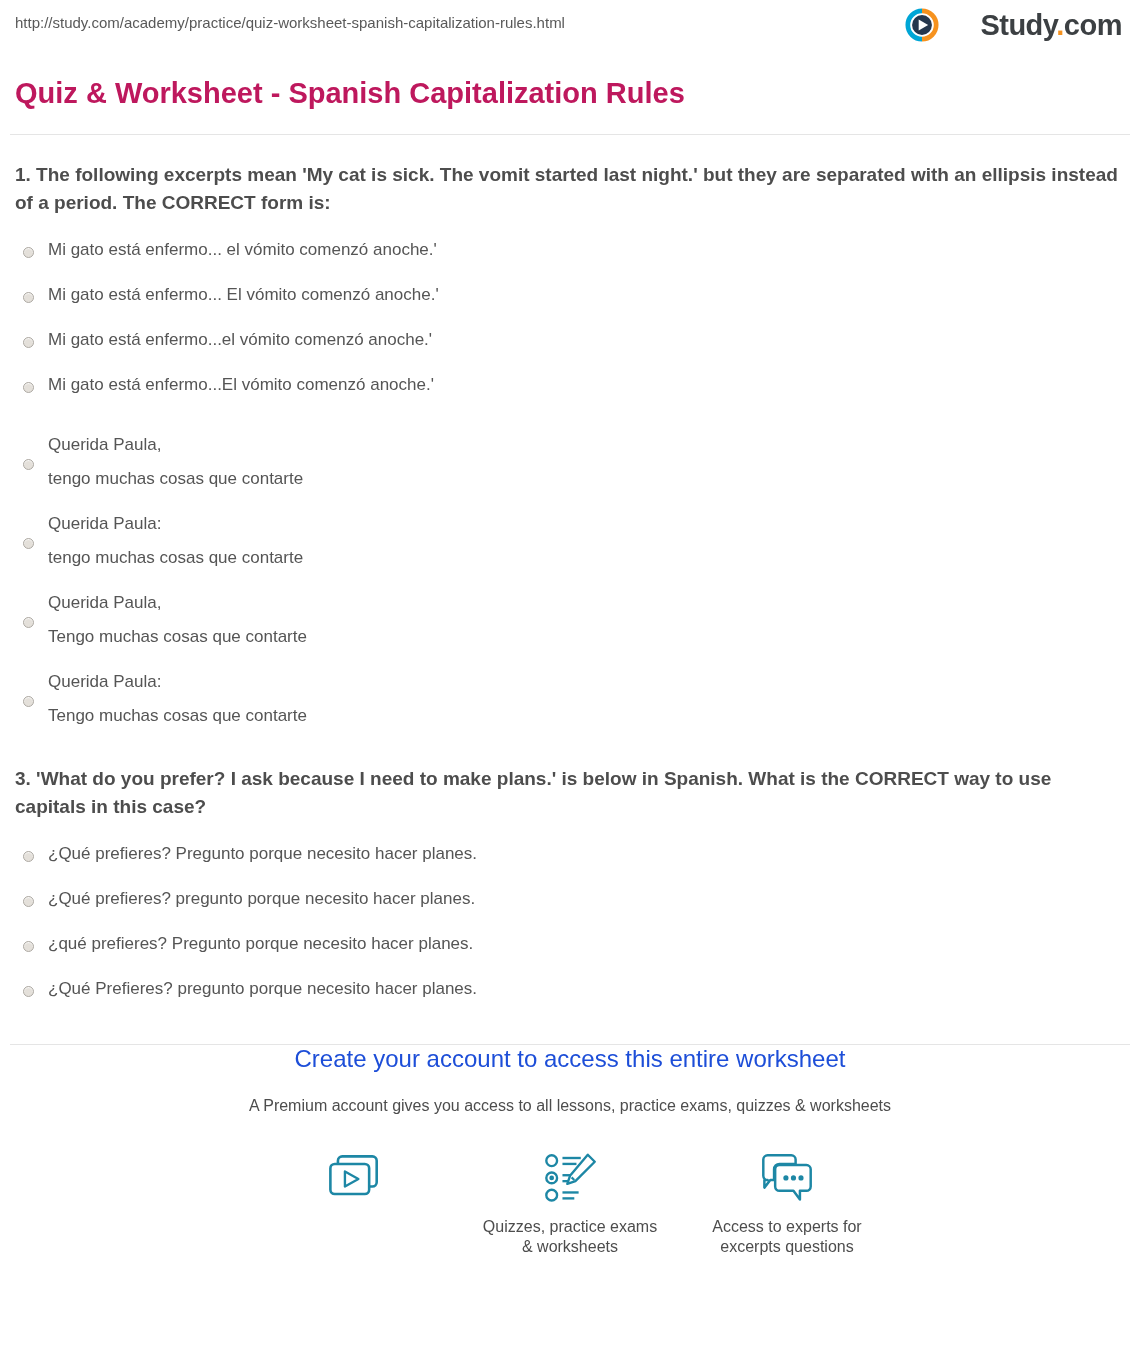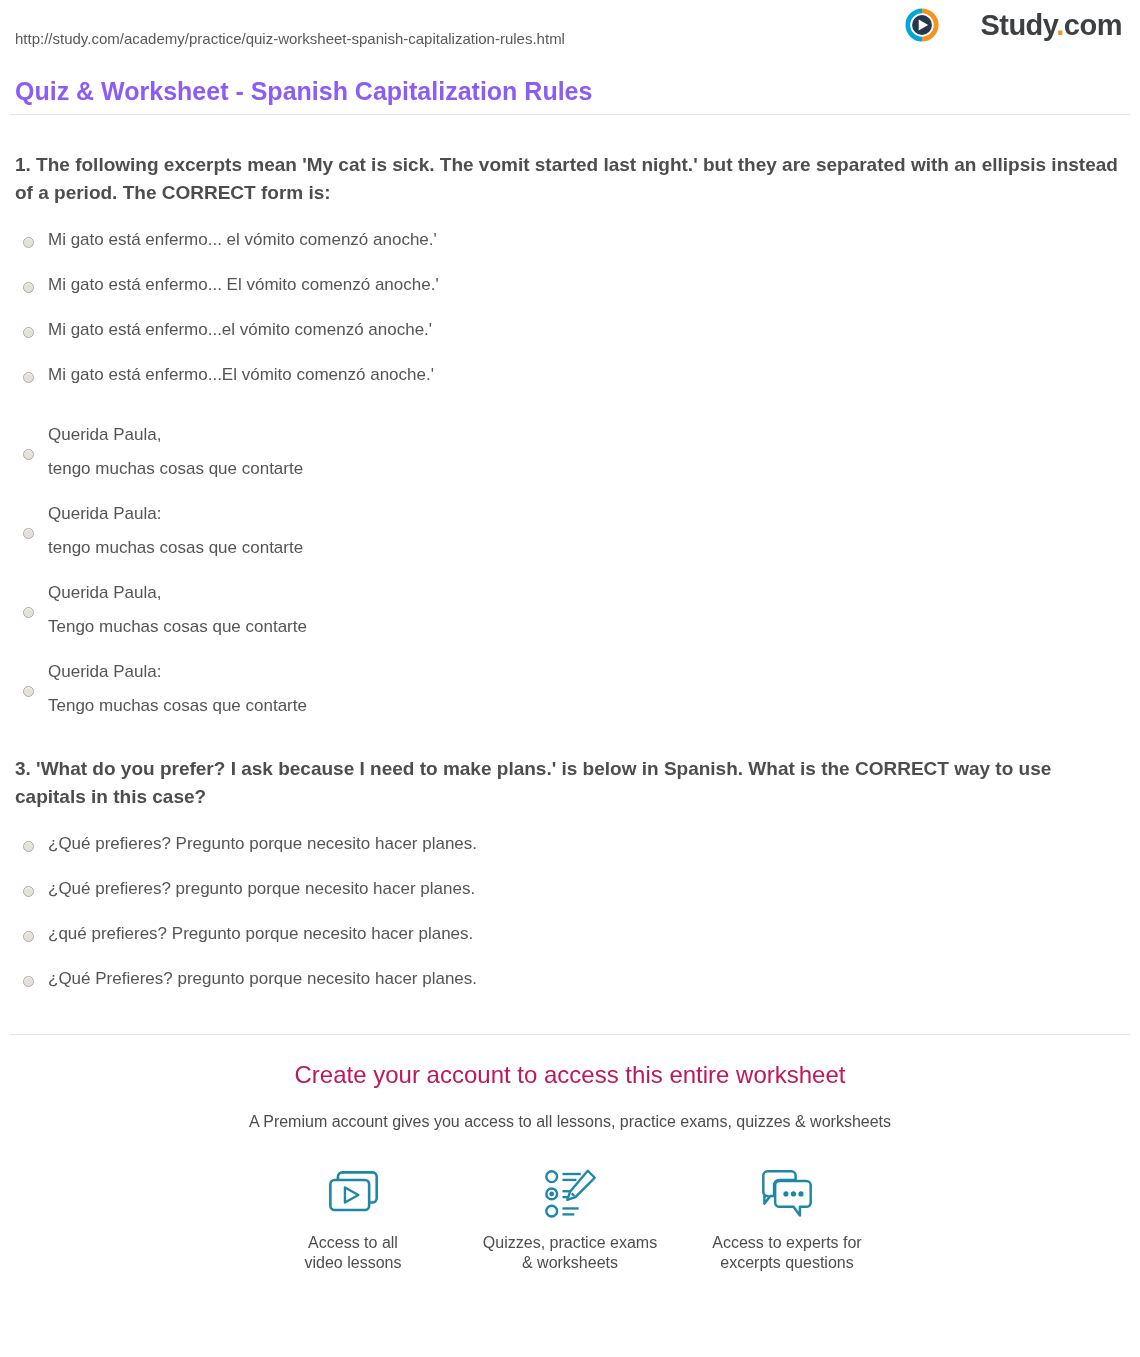--- a/index.html
+++ b/index.html
@@ -5,21 +5,21 @@
   * { margin: 0; padding: 0; box-sizing: border-box; }
   html, body { background: #ffffff; }
   body {
     width: 1140px;
     font-family: "Liberation Sans", sans-serif;
     color: #555555;
   }
   
   .header {
     position: relative;
-    padding: 28px 18px 0 15px;
+    padding: 12px 18px 0 15px;
     height: 52px;
   }
   .page-url {
     font-size: 15px;
     color: #595959;
     padding-top: 2px;
   }
   .logo {
     position: absolute;
     top: 8px;
@@ -27,33 +27,33 @@
     display: flex;
     align-items: center;
     cursor: pointer;
     gap: 36px;
   }
   .logo-icon { width: 34px; height: 34px; margin-right: 5px; display: inline-block; }
   .logo-text { font-size: 29px; font-weight: bold; color: #3c4043; letter-spacing: -0.5px; }
   .logo-dot { color: #f6921e; }
   
   h1.page-title {
-    margin: 25px 15px 8px 15px;
-    font-size: 25px;
+    margin: 25px 15px 24px 15px;
+    font-size: 29px;
     font-weight: bold;
-    color: #8b5cf6;
+    color: #be185d;
   }
   .divider {
     border: none;
     border-top: 1px solid #e5e5e5;
     margin: 0 10px;
   }
   
   .quiz { padding: 0 15px; }
-  .question-block { margin-top: 36px; }
+  .question-block { margin-top: 26px; }
   .question-block + .question-block { margin-top: 38px; }
   .question-text {
     font-size: 19px;
     font-weight: bold;
     color: #4d4d4d;
     line-height: 28px;
     max-width: 1108px;
   }
   .options { margin-top: 22px; padding-left: 8px; }
   .option {
@@ -73,24 +73,23 @@
     box-shadow: inset 0 1px 1px rgba(255,255,255,0.8);
   }
   .opt-text { margin-left: 14px; font-size: 17px; color: #555555; line-height: 22px; }
   .opt-line { display: block; }
   .opt-line2 { margin-top: 12px; }
   .opt-line2:empty { display: none; margin: 0; }
   
   .cta-divider { margin-top: 44px; }
   .cta { text-align: center; }
   .cta-heading {
-    margin-top: 26px;
     font-size: 24px;
     font-weight: normal;
-    color: #be185d;
+    color: #1d4ed8;
   }
   .cta-sub {
     margin-top: 24px;
     font-size: 16px;
     color: #4d4d4d;
   }
   .features {
     margin: 36px auto 0 auto;
     display: flex;
     justify-content: center;
@@ -231,24 +230,20 @@
   <div class="features">
 
     <div class="feature">
       <span class="feature-icon">
         <svg viewBox="0 0 52 52" width="58" height="56">
           <rect x="12" y="5" width="36" height="28" rx="4" fill="none" stroke="#1d87a5" stroke-width="2.4"></rect>
           <rect x="5" y="12" width="36" height="28" rx="4" fill="#ffffff" stroke="#1d87a5" stroke-width="2.4"></rect>
           <path d="M18.5 19 L31 26 L18.5 33 Z" fill="none" stroke="#1d87a5" stroke-width="2.2" stroke-linejoin="round"></path>
         </svg>
       </span>
-      <div class="feature-label">
-        <span class="opt-line">Access to all</span>
-        <span class="opt-line">video lessons</span>
-      </div>
     </div>
 
     <div class="feature">
       <span class="feature-icon">
         <svg viewBox="0 0 52 52" width="58" height="56">
           <circle cx="9" cy="9" r="5" fill="none" stroke="#1d87a5" stroke-width="2.2"></circle>
           <circle cx="9" cy="25" r="5" fill="none" stroke="#1d87a5" stroke-width="2.2"></circle>
           <circle cx="9" cy="25" r="2.2" fill="#1d87a5"></circle>
           <circle cx="9" cy="41" r="5" fill="none" stroke="#1d87a5" stroke-width="2.2"></circle>
           <line x1="19" y1="6.5" x2="36" y2="6.5" stroke="#1d87a5" stroke-width="2.2"></line>

